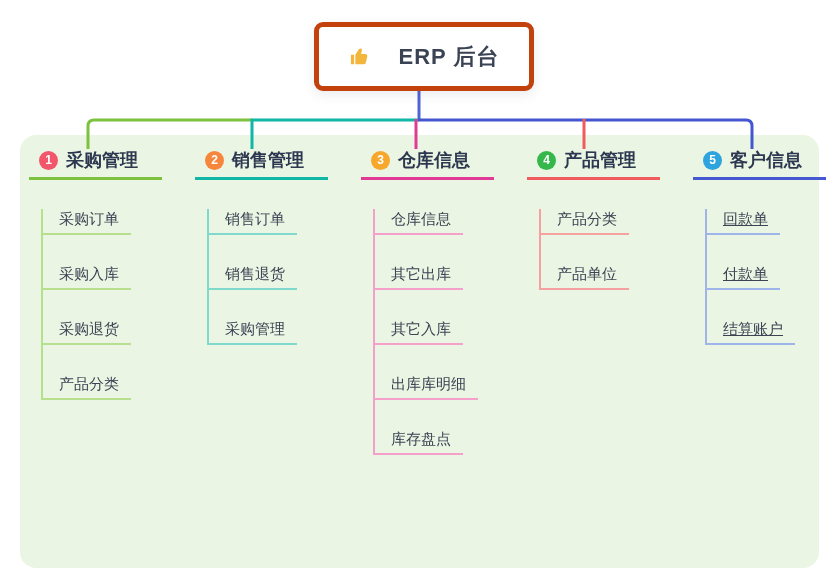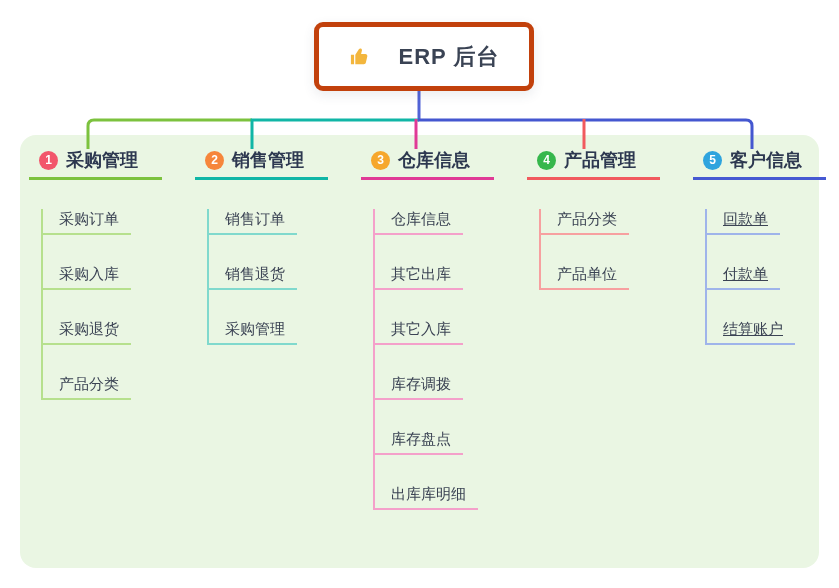--- a/index.html
+++ b/index.html
@@ -101,23 +101,22 @@
 
     <div class="branch b2" style="left:341px">
       <div class="branch-header">
         <span class="badge">3</span>
         <span>仓库信息</span>
       </div>
       <div class="children">
         <div class="child">仓库信息</div>
         <div class="child">其它出库</div>
         <div class="child">其它入库</div>
-        <div class="child">库存调拨</div>
+        <div class="child">出库库明细</div>
         <div class="child">库存盘点</div>
-        <div class="child">出库库明细</div>
       </div>
     </div>
 
     <div class="branch b3" style="left:507px">
       <div class="branch-header">
         <span class="badge">4</span>
         <span>产品管理</span>
       </div>
       <div class="children">
         <div class="child">产品分类</div>

